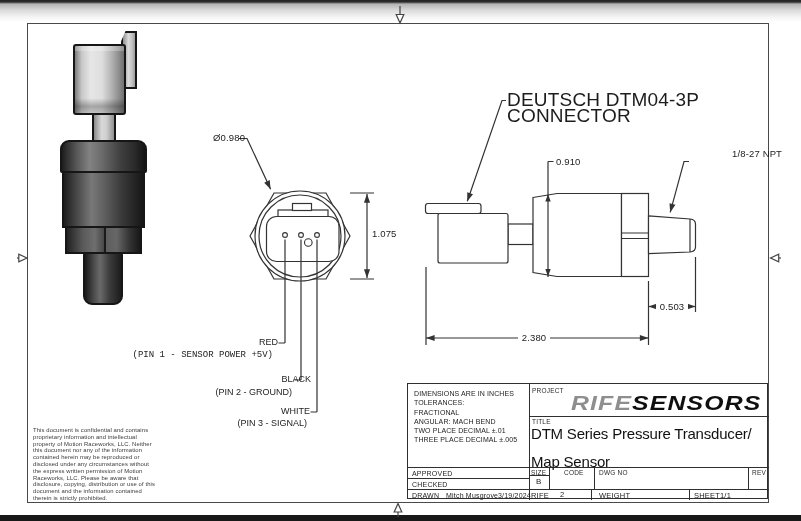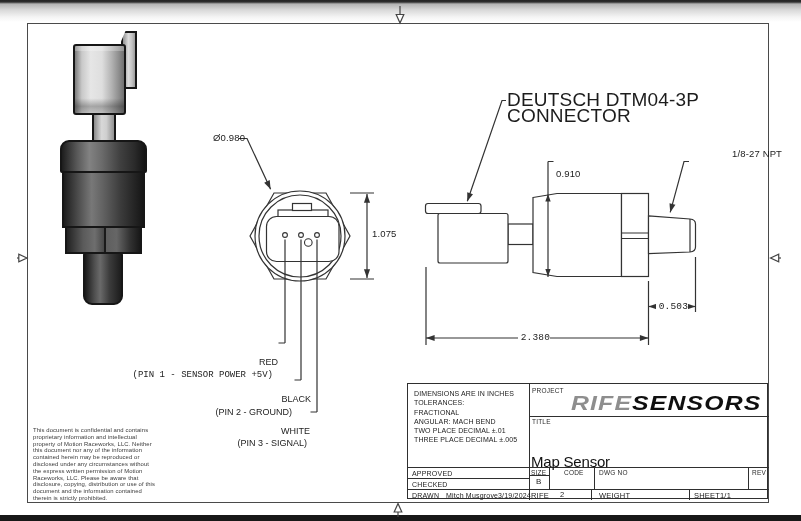--- a/index.html
+++ b/index.html
@@ -8,22 +8,22 @@
   .abs{position:absolute;}
   
   .top-strip{left:0;top:0;width:801px;height:23px;
     background:linear-gradient(180deg,#242424 0px,#2e2e2e 2px,#b3b3b3 4px,#d9d9d9 10px,#f4f4f4 17px,#ffffff 22px);}
   .bottom-strip{left:0;top:515px;width:801px;height:6px;background:#181818;}
   
   .frame{left:27px;top:23px;width:742px;height:480px;border:1.8px solid #4a4a4a;box-sizing:border-box;}
   
   .lbl{position:absolute;color:#1c1c1c;white-space:nowrap;line-height:1.05;}
   .dim{font-size:9.5px;letter-spacing:.15px;}
-  .dim-inline{background:#fff;text-align:right;font-family:Liberation Mono, monospace;}
-  .pin{font-size:9px;text-align:left;margin-top:20px;}
+  .dim-inline{background:#fff;text-align:center;}
+  .pin{font-size:9px;text-align:left;}
   .callout{font-size:19px;letter-spacing:.2px;}
   
   .p3d{position:absolute;border:2px solid #161616;box-sizing:border-box;}
   .s3d-tab{left:121px;top:31px;width:16px;height:58px;z-index:1;
     background:linear-gradient(90deg,#8f8f8f,#dcdcdc 45%,#c2c2c2 75%,#9c9c9c);
     clip-path:polygon(28% 0,100% 0,100% 100%,0 100%,0 18%);}
   .s3d-conn{left:73px;top:44px;width:53px;height:71px;z-index:2;border-radius:3px;
     background:linear-gradient(180deg,rgba(255,255,255,.25) 0 8%,rgba(0,0,0,0) 8% 78%,rgba(0,0,0,.28) 90%,rgba(0,0,0,.15)),
       linear-gradient(90deg,#7c7c7c,#c9c9c9 14%,#e6e6e6 32%,#dedede 55%,#b2b2b2 75%,#8c8c8c 90%,#6f6f6f);}
   .s3d-neck{left:92px;top:113px;width:24px;height:29px;z-index:1;
@@ -136,21 +136,21 @@
     <line x1="781" y1="258" x2="778.5" y2="258"></line>
     <polygon points="770.5,258 778.7,254.2 778.7,261.8" fill="#fff"></polygon>
   </g>
 </svg>
 
 <div class="lbl dim" style="left:206px;top:133px;margin-left:7px;">Ø0.980</div>
 <div class="lbl dim" style="left:372px;top:229px;">1.075</div>
 
 <div class="lbl callout" style="left:507px;top:90px;">DEUTSCH DTM04-3P</div>
 <div class="lbl callout" style="left:507px;top:106px;">CONNECTOR</div>
-<div class="lbl dim" style="left:556px;top:157px;margin-top:12px;">0.910</div>
+<div class="lbl dim" style="left:556px;top:157px;">0.910</div>
 <div class="lbl dim" style="left:686px;top:149px;margin-left:46px;">1/8-27 NPT</div>
 <div class="lbl dim dim-inline" style="left:656px;top:301.5px;width:32px;">0.503</div>
 <div class="lbl dim dim-inline" style="left:518px;top:333px;width:32px;">2.380</div>
 
 <div class="lbl pin" style="right:523px;top:338.3px;">RED</div>
 <div class="lbl pin" style="right:528px;top:350.8px;font-family:Liberation Mono, monospace;">(PIN 1 - SENSOR POWER +5V)</div>
 <div class="lbl pin" style="right:490px;top:375.3px;">BLACK</div>
 <div class="lbl pin" style="right:509px;top:387.6px;padding-left:47px;">(PIN 2 - GROUND)</div>
 <div class="lbl pin" style="right:491px;top:407.3px;">WHITE</div>
 <div class="lbl pin" style="right:494px;top:418.8px;">(PIN 3 - SIGNAL)</div>
@@ -178,20 +178,21 @@
     <div>TWO PLACE DECIMAL ±.01</div>
     <div>THREE PLACE DECIMAL ±.005</div>
   </div>
 
   <div class="tiny" style="left:124px;top:3px;">PROJECT</div>
   <div class="logo">
     <span class="g">RIFE</span><span class="b">SENSORS</span>
   </div>
 
   <div class="tiny" style="left:124px;top:34px;">TITLE</div>
+  <div class="title-big" style="top:41px;">DTM Series Pressure Transducer/</div>
   <div class="title-big" style="top:69px;">Map Sensor</div>
 
   <div class="small" style="left:4px;top:86px;">APPROVED</div>
   <div class="small" style="left:4px;top:96.5px;">CHECKED</div>
   <div class="small" style="left:4px;top:107.5px;">DRAWN</div>
   <div class="small" style="left:38px;top:107.5px;">Mitch Musgrove</div>
   <div class="small" style="left:90px;top:107.5px;">3/19/2024</div>
 
   <div class="tiny" style="left:123px;top:85px;">SIZE</div>
   <div class="small" style="left:128px;top:93px;font-size:8px;">B</div>

